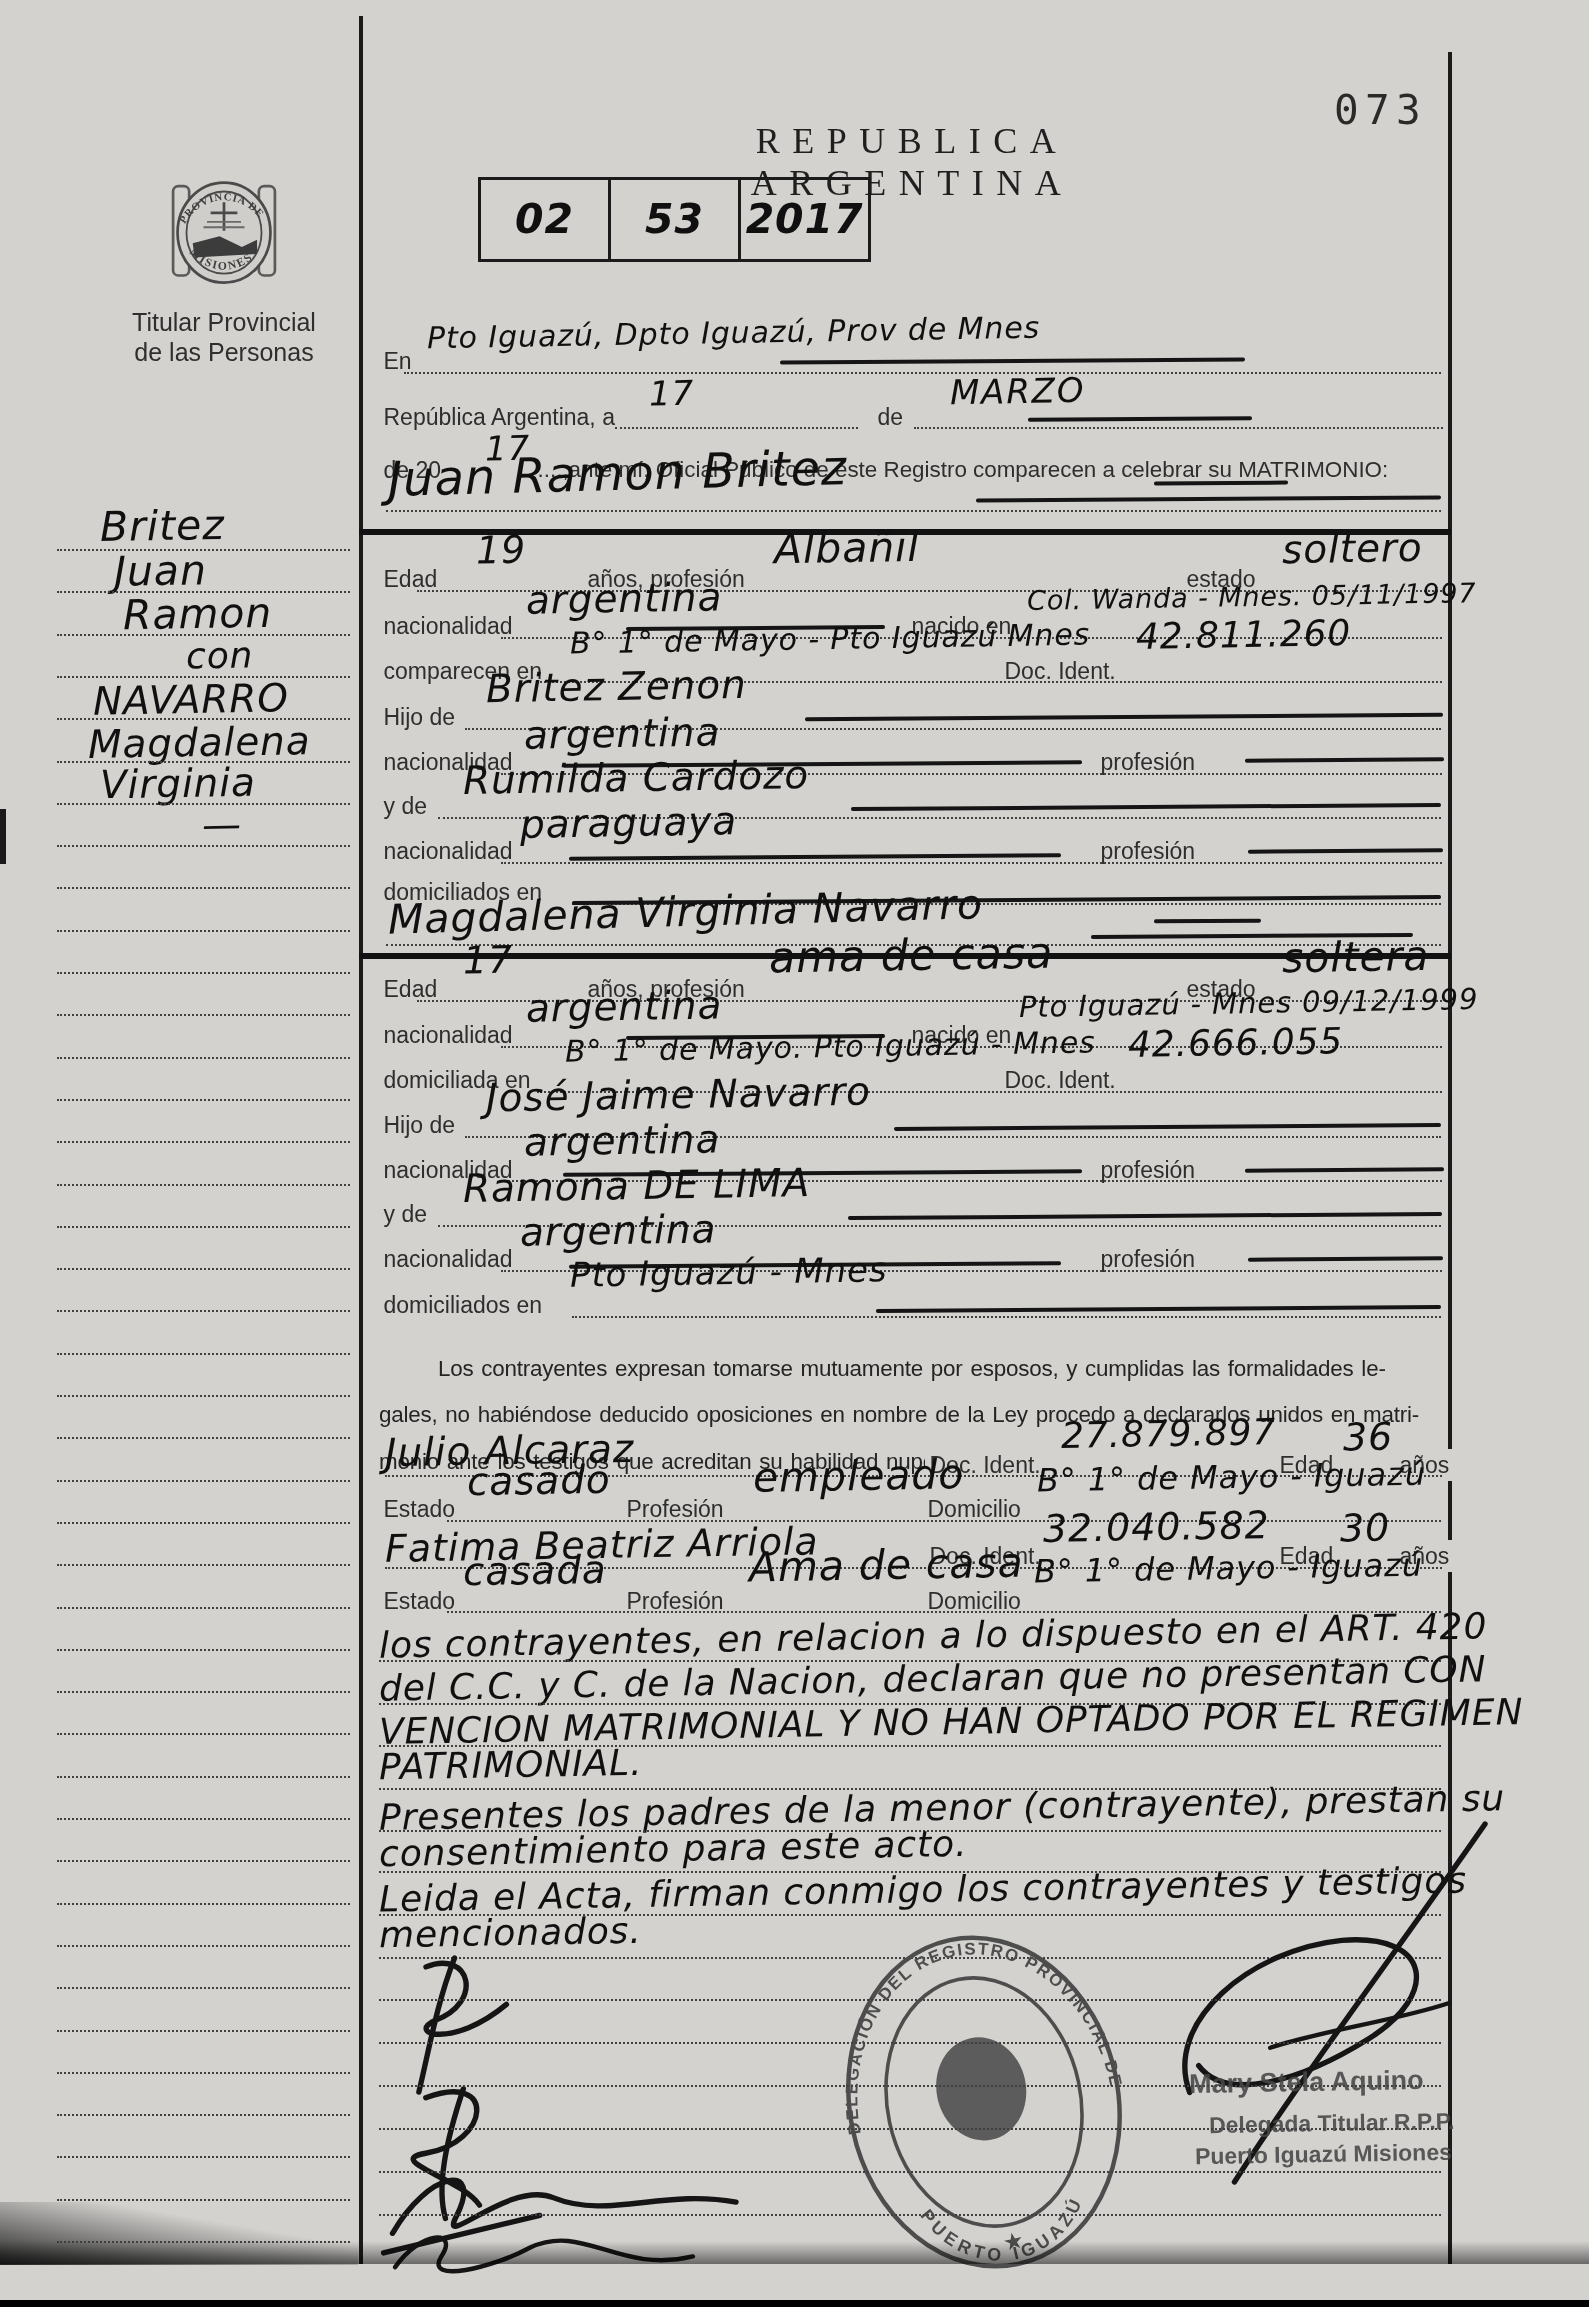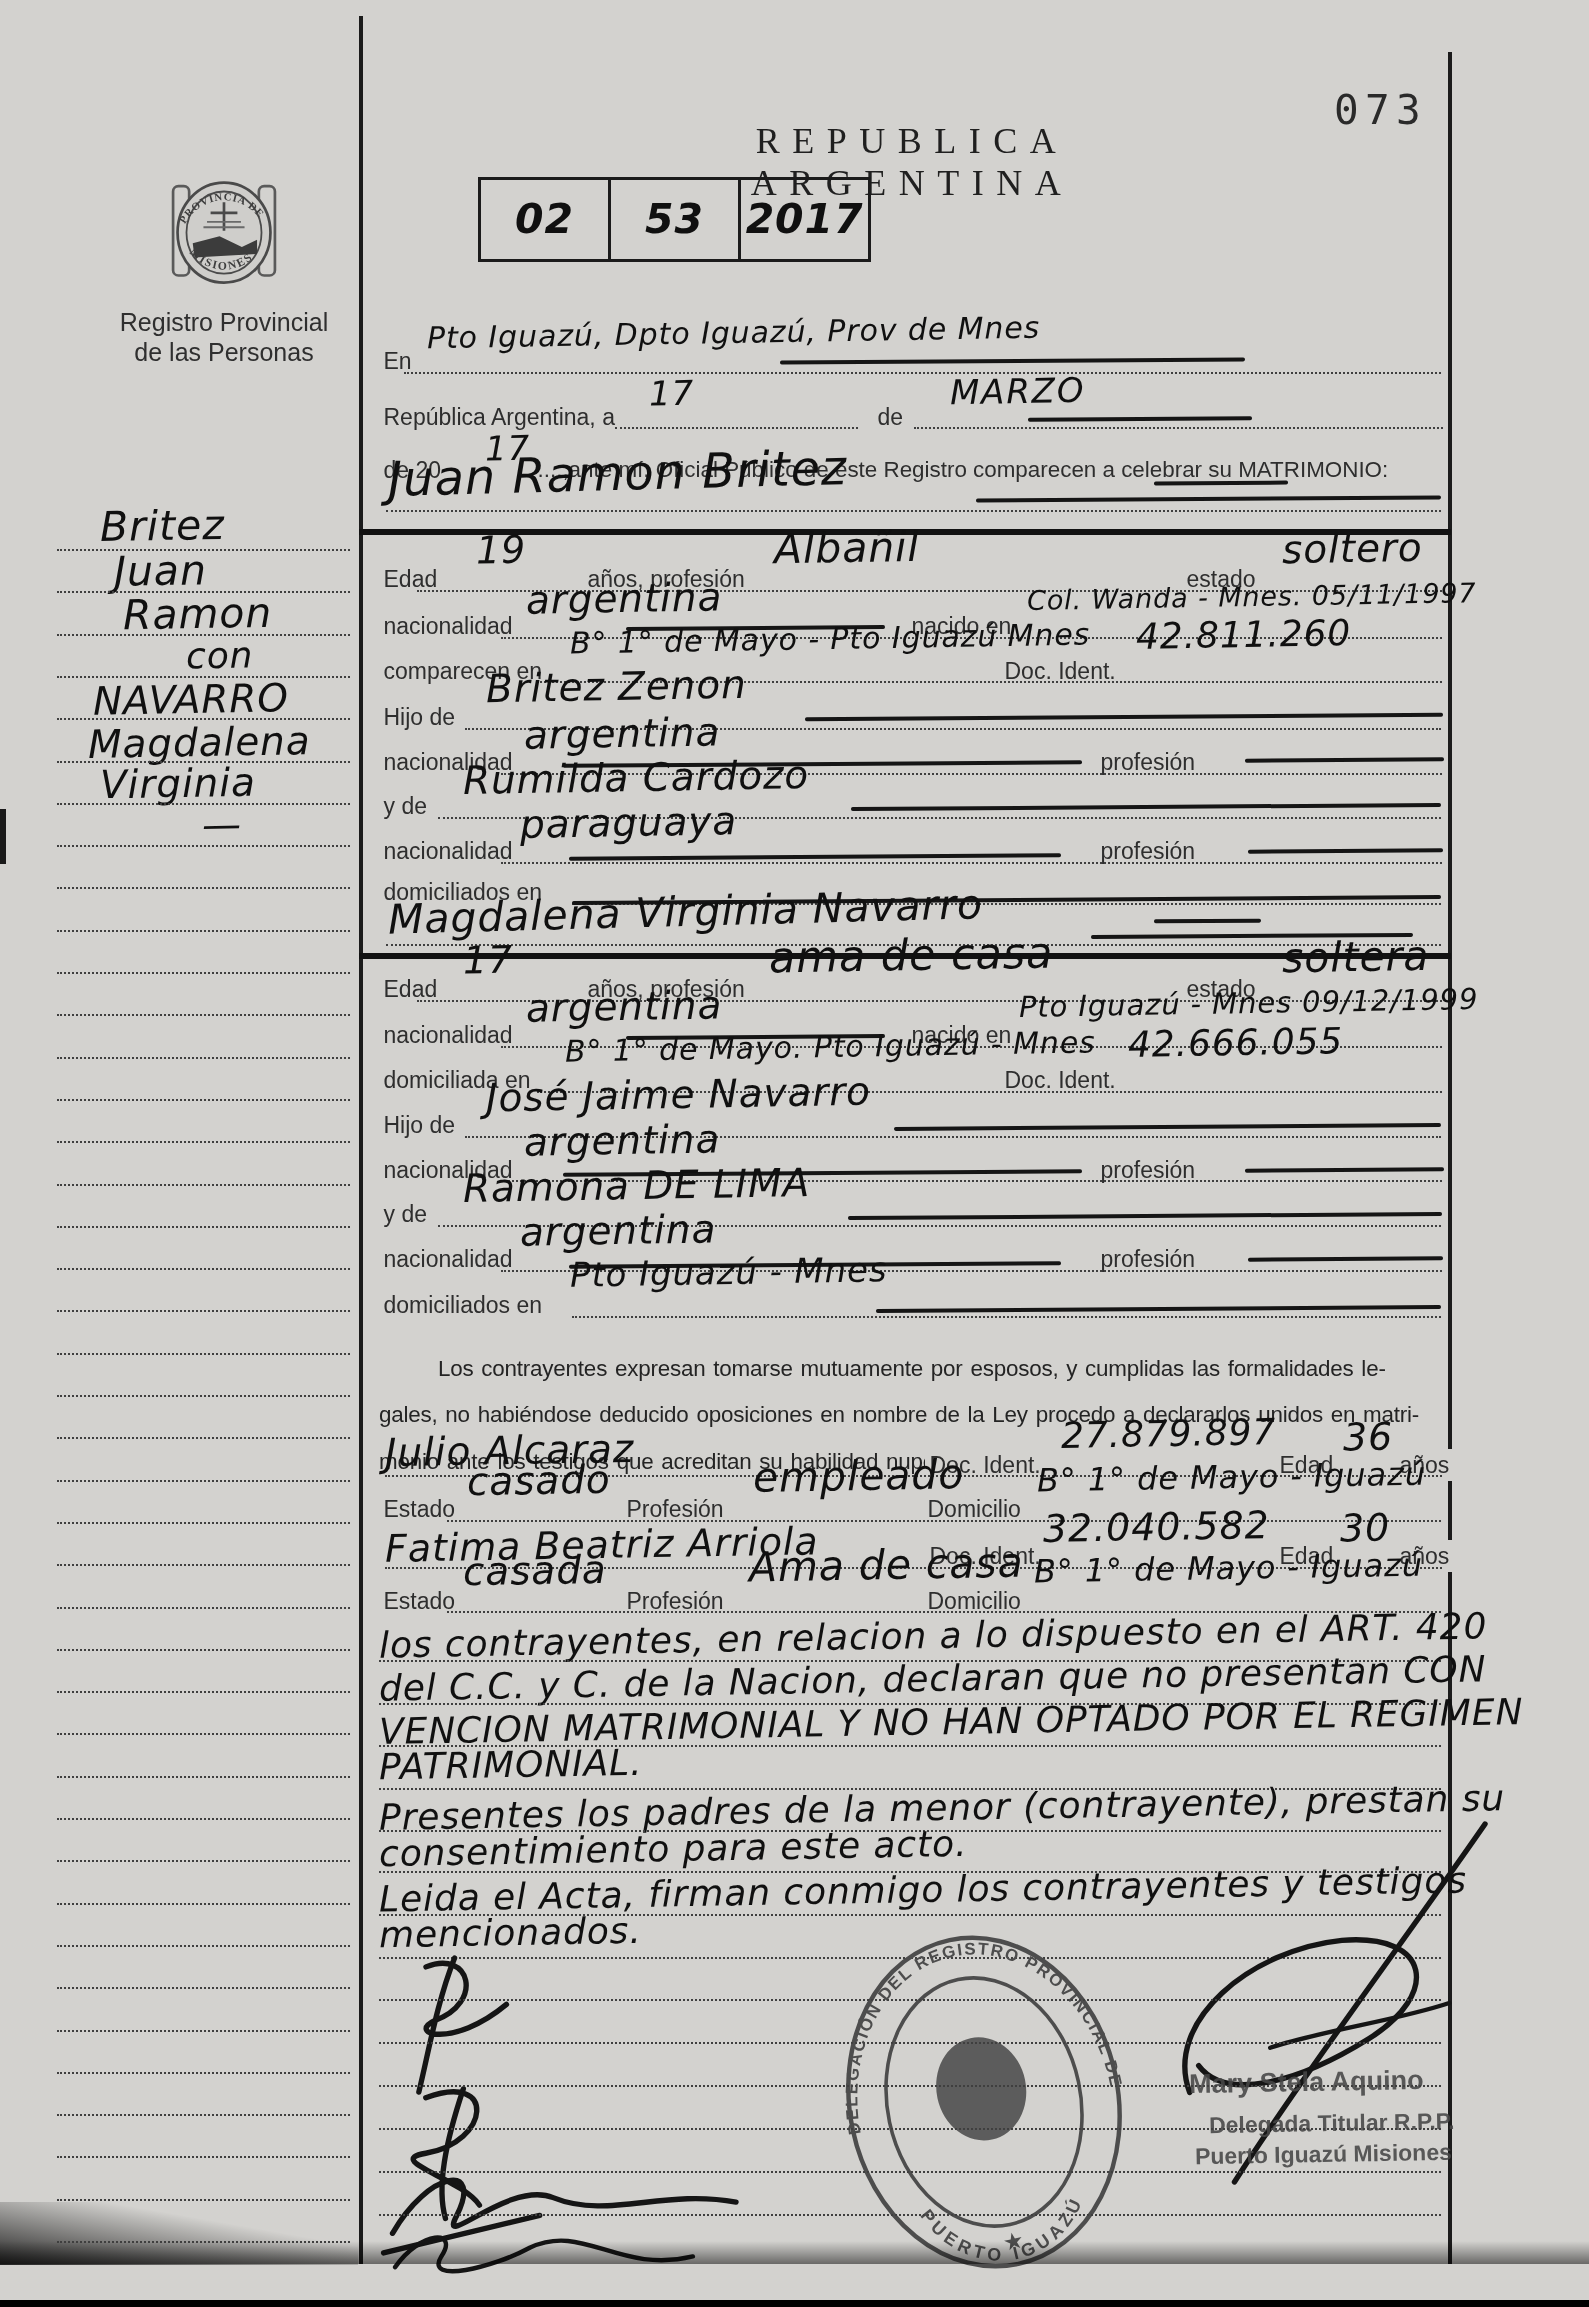--- a/index.html
+++ b/index.html
@@ -57,21 +57,21 @@
     <path d="M 40,92 L 70,84 L 95,96 L 112,88 L 112,104 L 42,108 Z" fill="#3c3c3c"></path>
     <path d="M 75,46 L 75,78 M 60,58 L 90,58" stroke="#4a4a4a" stroke-width="3" fill="none"></path>
     <path d="M 52,74 L 98,74 M 56,68 L 94,68" stroke="#6a6a6a" stroke-width="2" fill="none"></path>
     <text font-family="Liberation Serif,serif" font-size="12" font-weight="bold" fill="#3e3e3e" letter-spacing="1">
       <textPath href="#sealTop" startOffset="8">PROVINCIA DE</textPath>
     </text>
     <text font-family="Liberation Serif,serif" font-size="13" font-weight="bold" fill="#3e3e3e" letter-spacing="2">
       <textPath href="#sealBot" startOffset="12">MISIONES</textPath>
     </text>
   </svg>
-  <div class="abs" style="left:72px;top:308px;width:304px;text-align:center;font-size:25px;color:#2f2f2f;">Registro Provincial</div>
+  <div class="abs" style="left:72px;top:308px;width:304px;text-align:center;font-size:25px;color:#2f2f2f;">Titular Provincial</div>
   <div class="abs" style="left:72px;top:338px;width:304px;text-align:center;font-size:25px;color:#2f2f2f;">de las Personas</div>
 
   <span class="hw" style="left:100px;top:506px;font-size:41px;">Britez</span>
   <span class="hw" style="left:114px;top:551px;font-size:41px;">Juan</span>
   <span class="hw" style="left:123px;top:594px;font-size:41px;">Ramon</span>
   <span class="hw" style="left:186px;top:638px;font-size:36px;">con</span>
   <span class="hw" style="left:93px;top:680px;font-size:39px;">NAVARRO</span>
   <span class="hw" style="left:88px;top:723px;font-size:39px;">Magdalena</span>
   <span class="hw" style="left:100px;top:764px;font-size:39px;">Virginia</span>
   <span class="hw" style="left:202px;top:805px;font-size:39px;">—</span>

